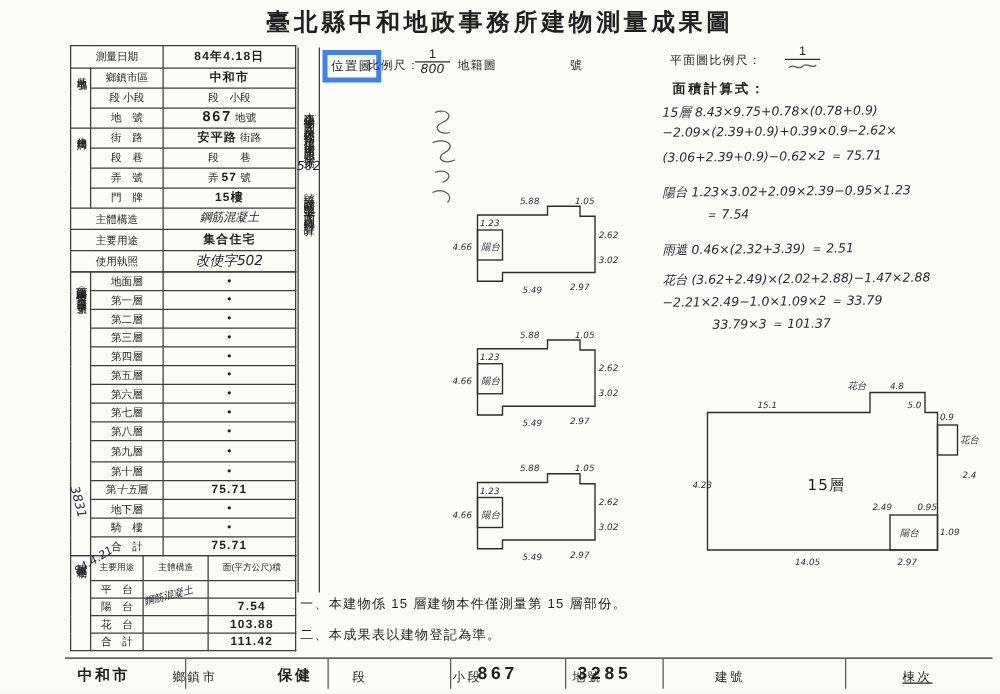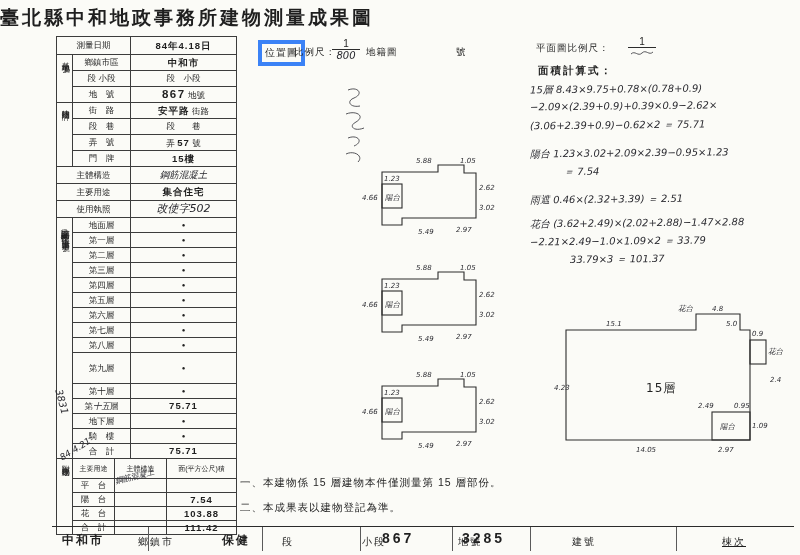--- a/index.html
+++ b/index.html
@@ -3,21 +3,21 @@
 <meta charset="utf-8">
 <style>
   * { margin:0; padding:0; box-sizing:border-box; }
   html,body { background:#e9e9e6; }
   .sheet {
     position:relative; width:800px; height:555px; margin:0 auto;
     background:#fbfbf7; color:#1f1f1f; overflow:hidden;
     font-family:"Liberation Sans", sans-serif;
   }
   .title {
-    position:absolute; top:5px; left:0; width:100%; 
+    position:absolute; top:5px; left:0; width:100%; text-align:center;
     font-family:"Liberation Serif", serif; font-weight:bold;
     font-size:19px; letter-spacing:3px;
   }
   
   .lt { position:absolute; left:56px; top:36px; width:181px; }
   table { border-collapse:collapse; table-layout:fixed; width:181px; }
   table + table { margin-top:-1px; }
   td {
     border:1px solid #3c3c3c; font-size:8.5px; line-height:1.05;
     padding:0 1px; white-space:nowrap; overflow:visible; text-align:center;
@@ -190,21 +190,21 @@
             <td class="dot">●</td>
           </tr>
       <tr style="height:15px">
             <td>第七層</td>
             <td class="dot">●</td>
           </tr>
       <tr style="height:15px">
             <td>第八層</td>
             <td class="dot">●</td>
           </tr>
-      <tr style="height:31px">
+      <tr style="height:17px">
             <td>第九層</td>
             <td class="dot">●</td>
           </tr>
       <tr style="height:15px">
             <td>第十層</td>
             <td class="dot">●</td>
           </tr>
       <tr style="height:15px">
         <td>
           <span>第</span><span class="hand">十五</span><span>層</span>
@@ -263,20 +263,25 @@
             <td class="typed">111.42</td>
           </tr>
     </tbody>
       </table>
 
     <span class="hand-rot" style="left:8px; top:352px; font-size:10px; transform:rotate(75deg); transform-origin:left top;">3831</span>
     <span class="hand-rot" style="left:2px; top:418px; font-size:9px; transform:rotate(-32deg); transform-origin:left top;">84.4.21</span>
     <span class="hand-rot" style="left:58px; top:440px; font-size:8px; transform:rotate(-14deg); transform-origin:left top;">鋼筋混凝土</span>
   </div>
 
+  <div class="strip">
+    <div class="vtext">本建物平面圖及建物面積係依使用執照字第</div>
+    <div class="hand">502</div>
+    <div class="vtext">號設計圖或竣工平面圖轉繪計算</div>
+  </div>
 
   <span class="abs boxed" style="left:258px; top:40px;">位置圖</span>
   <span class="abs plbl" style="left:294px; top:46px;">比例尺：</span>
   <span class="abs frac" style="left:332px; top:38px;">
     <span class="num">1</span>
     <span class="den hand">800</span>
   </span>
   <span class="abs plbl" style="left:366px; top:46px;">地籍圖</span>
   <span class="abs plbl" style="left:456px; top:46px;">號</span>
 

